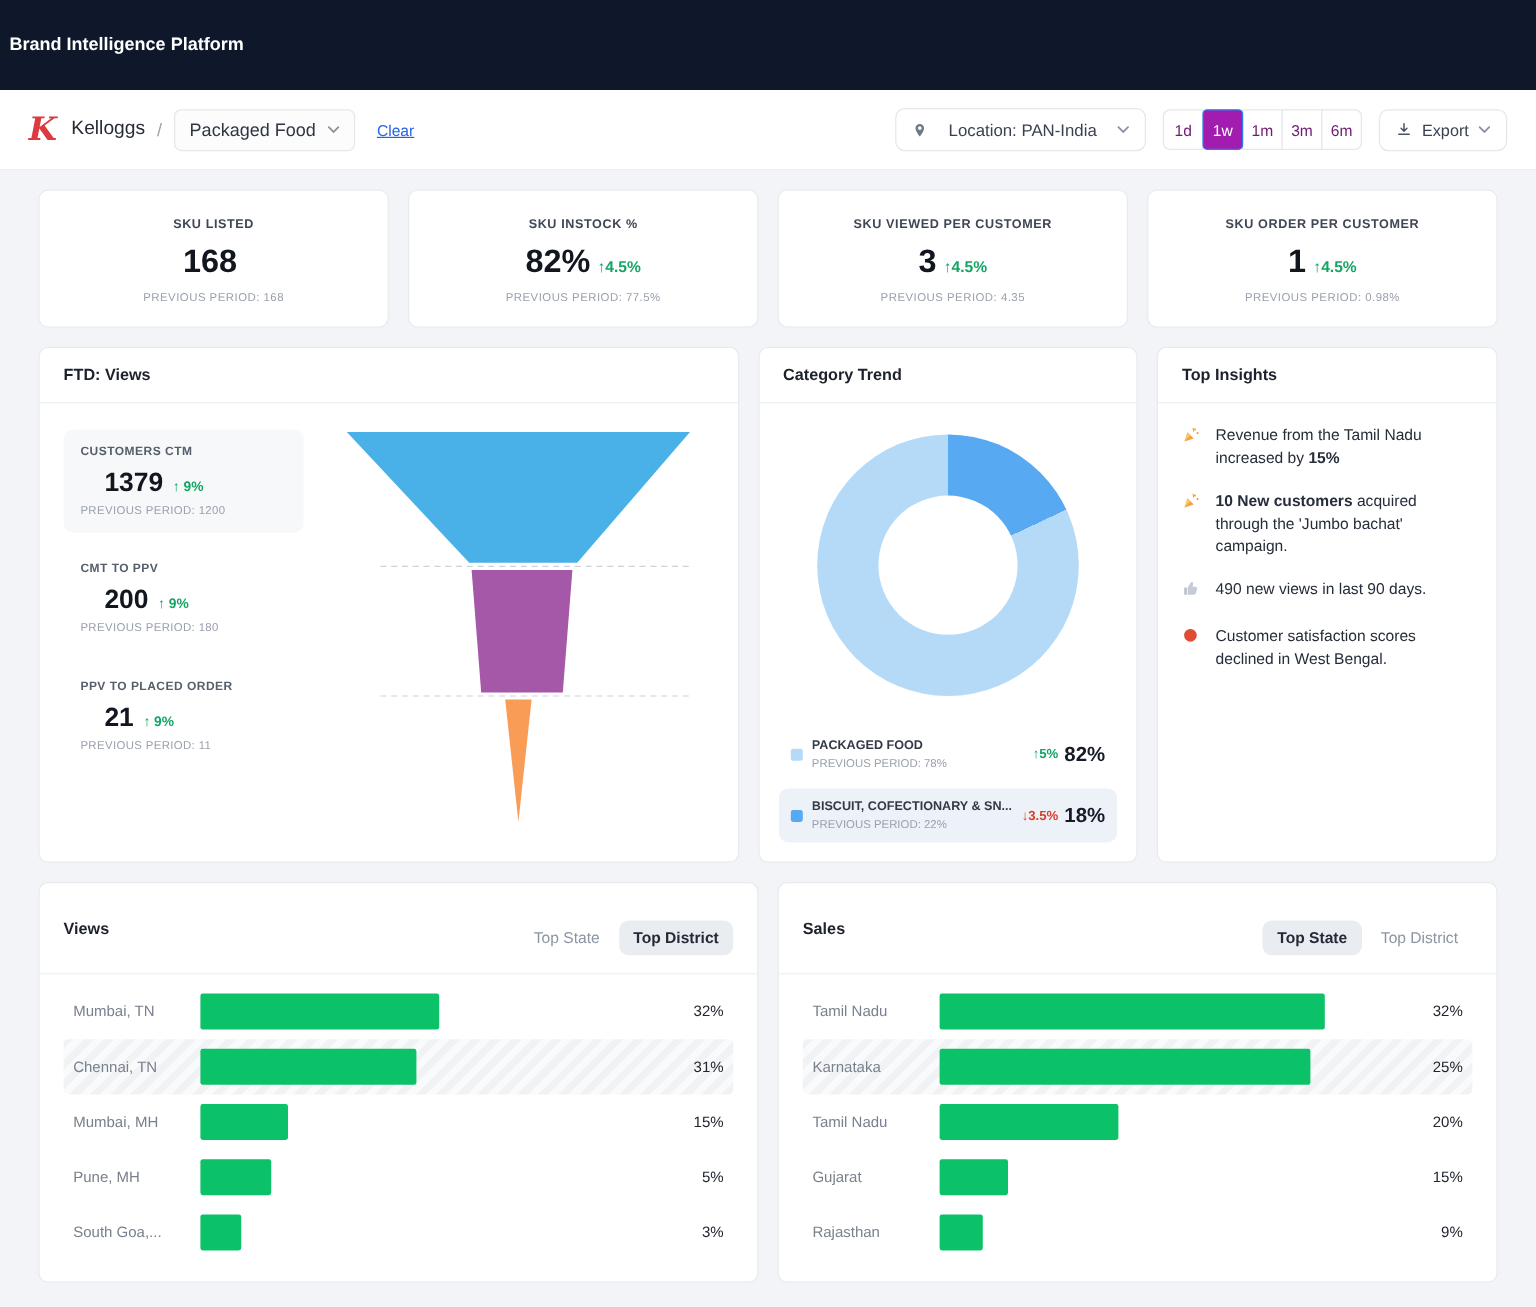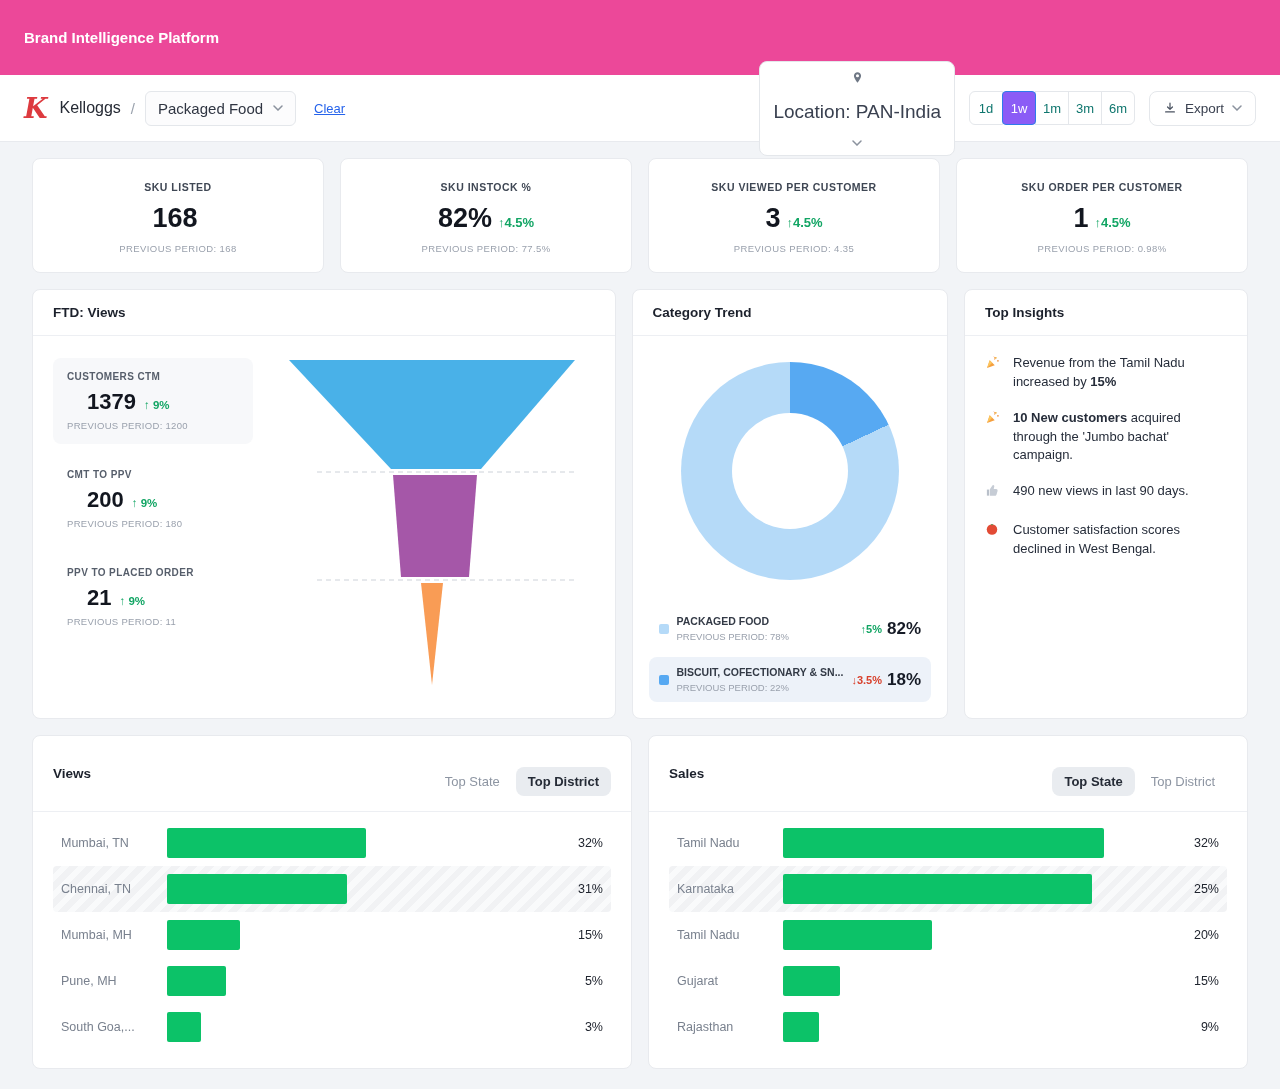--- a/index.html
+++ b/index.html
@@ -6,22 +6,22 @@
   * { box-sizing: border-box; margin: 0; padding: 0; }
   body {
     font-family: "Liberation Sans", sans-serif;
     background: #f2f4f7;
     color: #1c212c;
     width: 1280px;
     min-height: 1089px;
   }
   
   .topbar {
-    height: 75px; background: #ec4899; display: flex; align-items: center;
-    padding: 0 24px;
+    height: 75px; background: #0f172a; display: flex; align-items: center;
+    padding: 0 8px;
   }
   .topbar .app-title { color: #fff; font-size: 15px; font-weight: bold; }
   .subheader {
     height: 67px; background: #fff; display: flex; align-items: center;
     justify-content: space-between; padding: 0 24px; border-bottom: 1px solid #e8eaee;
   }
   .crumbs { display: flex; align-items: center; gap: 10px; }
   .logo-k {
     font-family: "DejaVu Serif", serif; font-style: italic; font-weight: bold;
     font-size: 27px; color: #dd3a3f; line-height: 1; margin-right: 2px;
@@ -31,30 +31,30 @@
   .cat-select {
     display: flex; align-items: center; gap: 10px; padding: 8px 12px;
     background: #fcfcfd; border: 1px solid #e4e7eb; border-radius: 6px;
     font-size: 15px; color: #2f3542; cursor: pointer; font-family: inherit;
   }
   .clear-link { font-size: 13px; color: #2563eb; text-decoration: underline; margin-left: 8px; cursor: pointer; }
   .controls { display: flex; align-items: center; gap: 14px; }
   .location-btn {
     display: flex; align-items: center; gap: 17px; padding: 9px 13px;
     border: 1px solid #e4e7eb; border-radius: 8px; background: #fff;
-    font-size: 19px; color: #3a4150; cursor: pointer; font-family: inherit; flex-direction: column;
+    font-size: 14px; color: #3a4150; cursor: pointer; font-family: inherit;
   }
   .periods { display: flex; }
   .period {
     width: 34px; height: 34px; border: 1px solid #e4e7eb; background: #fff;
-    color: #0f766e; font-size: 13px; margin-left: -1px; cursor: pointer; font-family: inherit;
+    color: #701a75; font-size: 13px; margin-left: -1px; cursor: pointer; font-family: inherit;
   }
   .period:first-child { border-radius: 6px 0 0 6px; margin-left: 0; }
   .period:last-child { border-radius: 0 6px 6px 0; }
-  .period.active { background: #8b5cf6; border-color: #2e7ceb; color: #fff; position: relative; z-index: 1; border-radius: 4px; }
+  .period.active { background: #a21caf; border-color: #2e7ceb; color: #fff; position: relative; z-index: 1; border-radius: 4px; }
   .export-btn {
     display: flex; align-items: center; gap: 8px; padding: 9px 13px;
     border: 1px solid #e4e7eb; border-radius: 8px; background: #fff;
     font-size: 13.5px; color: #3a4150; cursor: pointer; font-family: inherit;
   }
   
   main { padding: 16px 32px 40px; }
   .kpi-row { display: grid; grid-template-columns: repeat(4, 1fr); gap: 16px; }
   .card, .kpi-card {
     background: #fff; border: 1px solid #e8eaee; border-radius: 8px;

